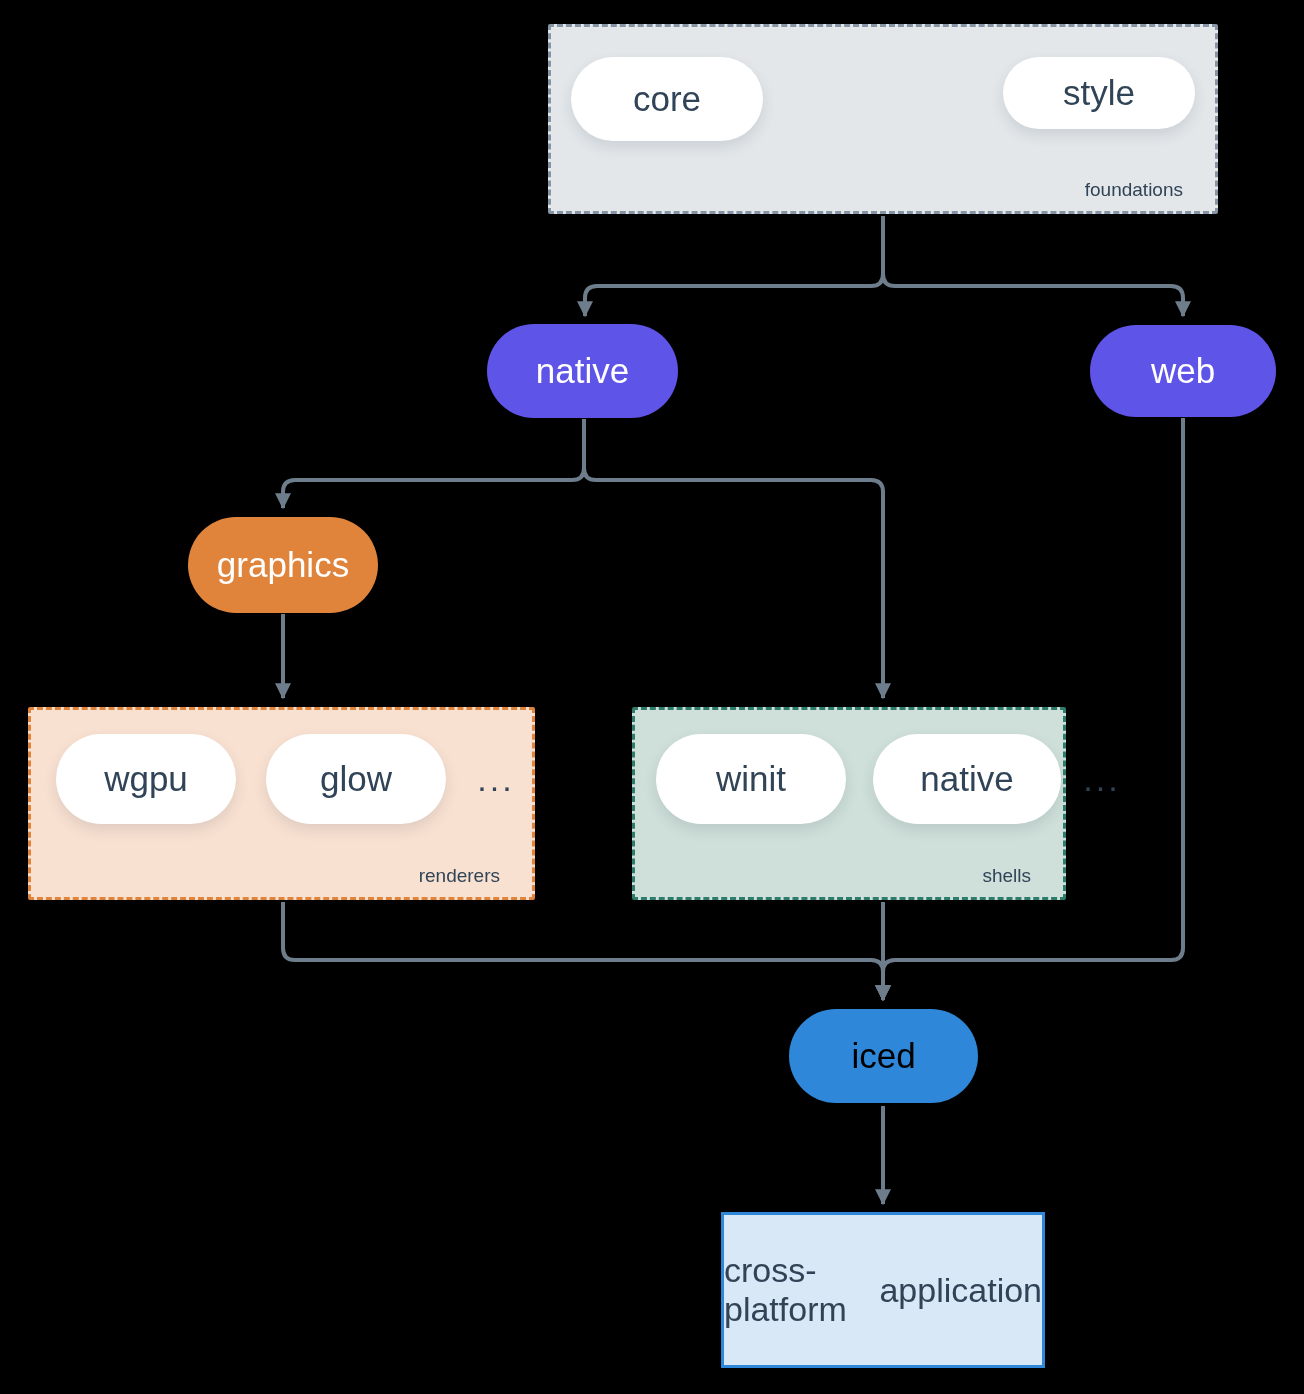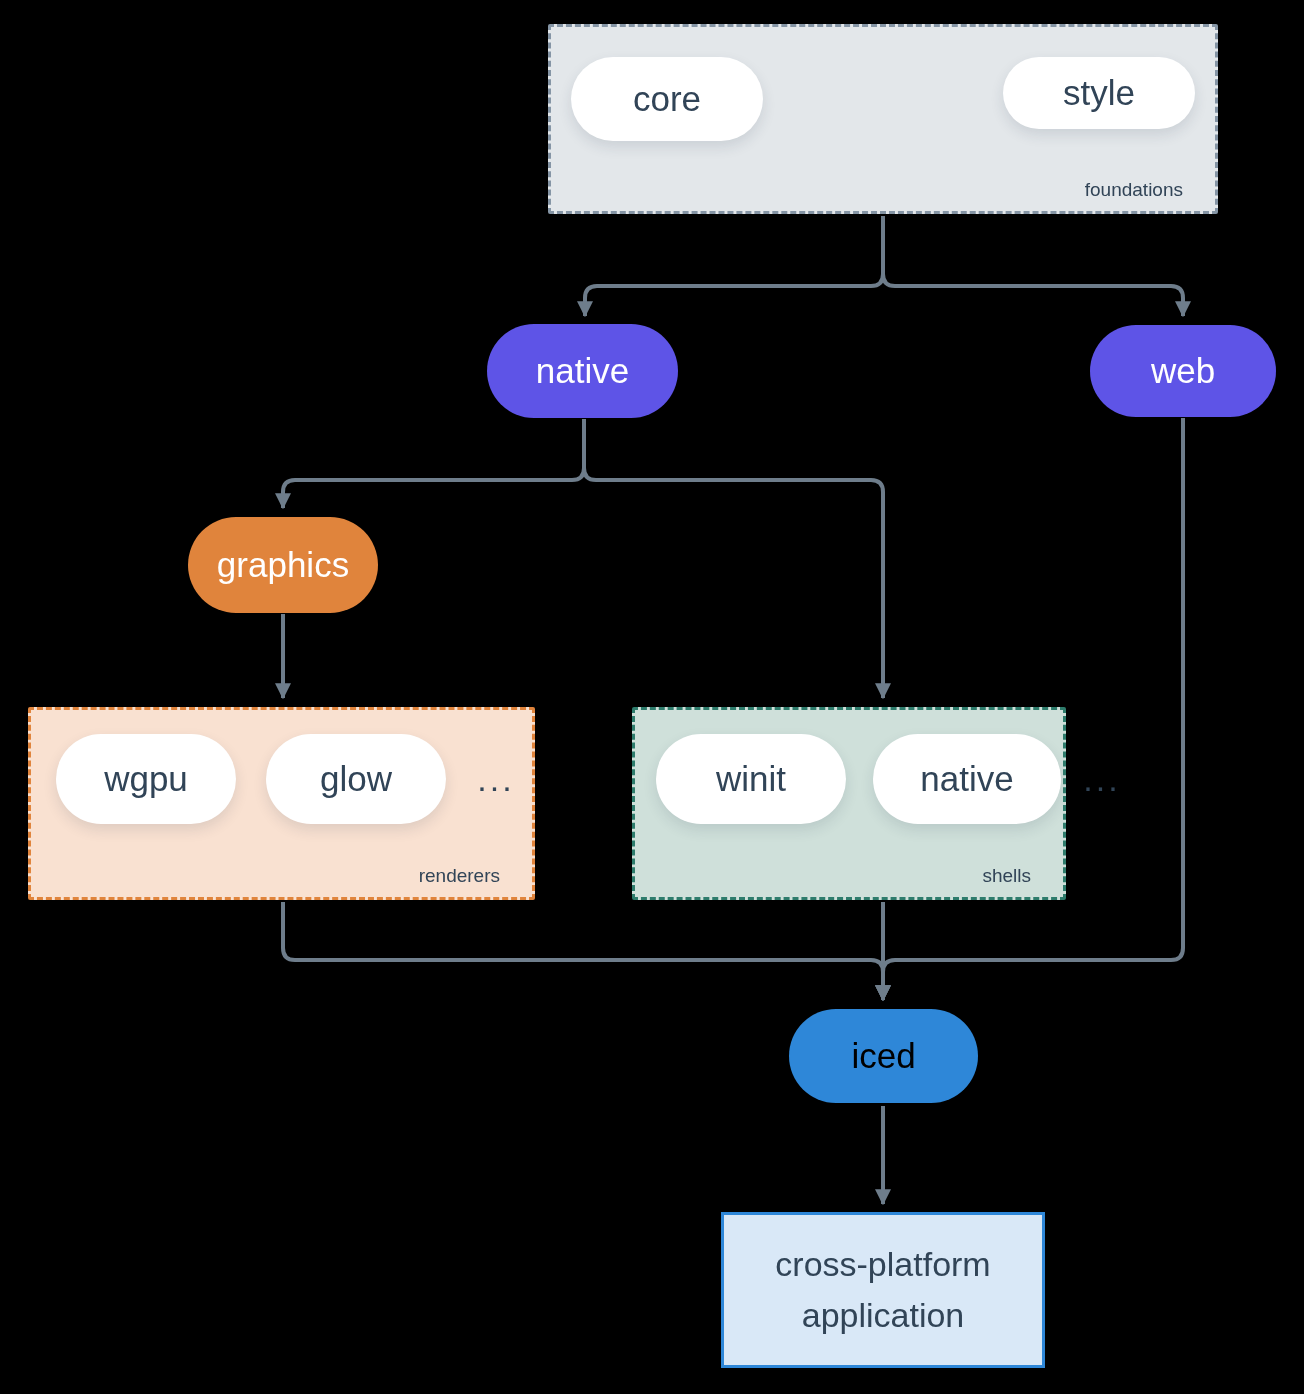--- a/index.html
+++ b/index.html
@@ -81,21 +81,21 @@
   .appbox {
     position: absolute;
     left: 721px;
     top: 1212px;
     width: 324px;
     height: 156px;
     box-sizing: border-box;
     background: var(--app-fill, #d9e8f7);
     border: 3px solid var(--blue, #2e87d8);
     display: flex;
-    flex-direction: column;
+    flex-direction: row;
     align-items: center;
     justify-content: center;
     gap: 12px;
     font-size: 34px;
     color: var(--text-dark, #314457);
   }
 
   
   .node-native   { left: 487px;  top: 324px; width: 191px; height: 94px; }
   .node-web      { left: 1090px; top: 325px; width: 186px; height: 92px; }

